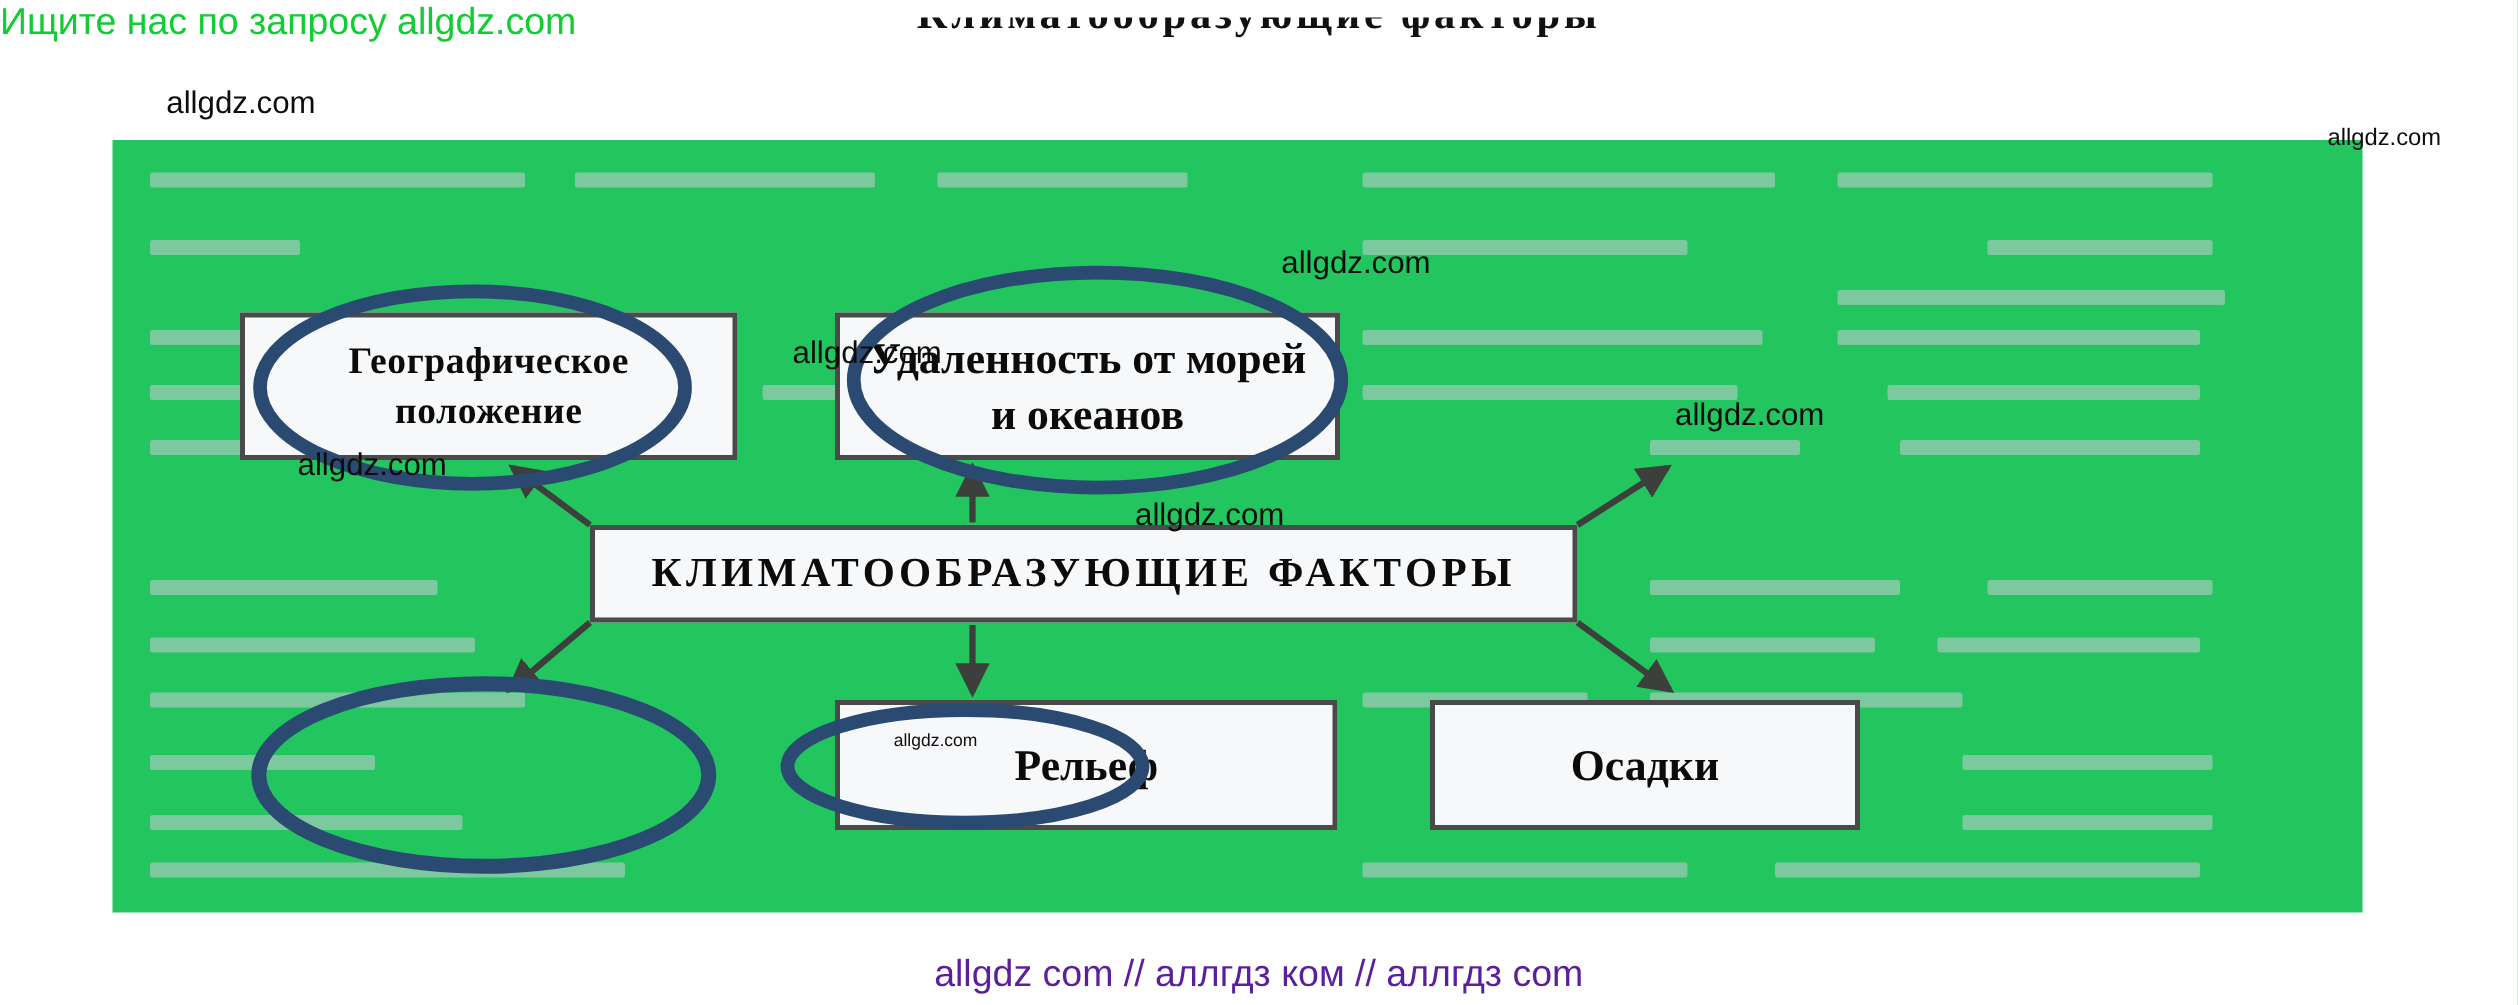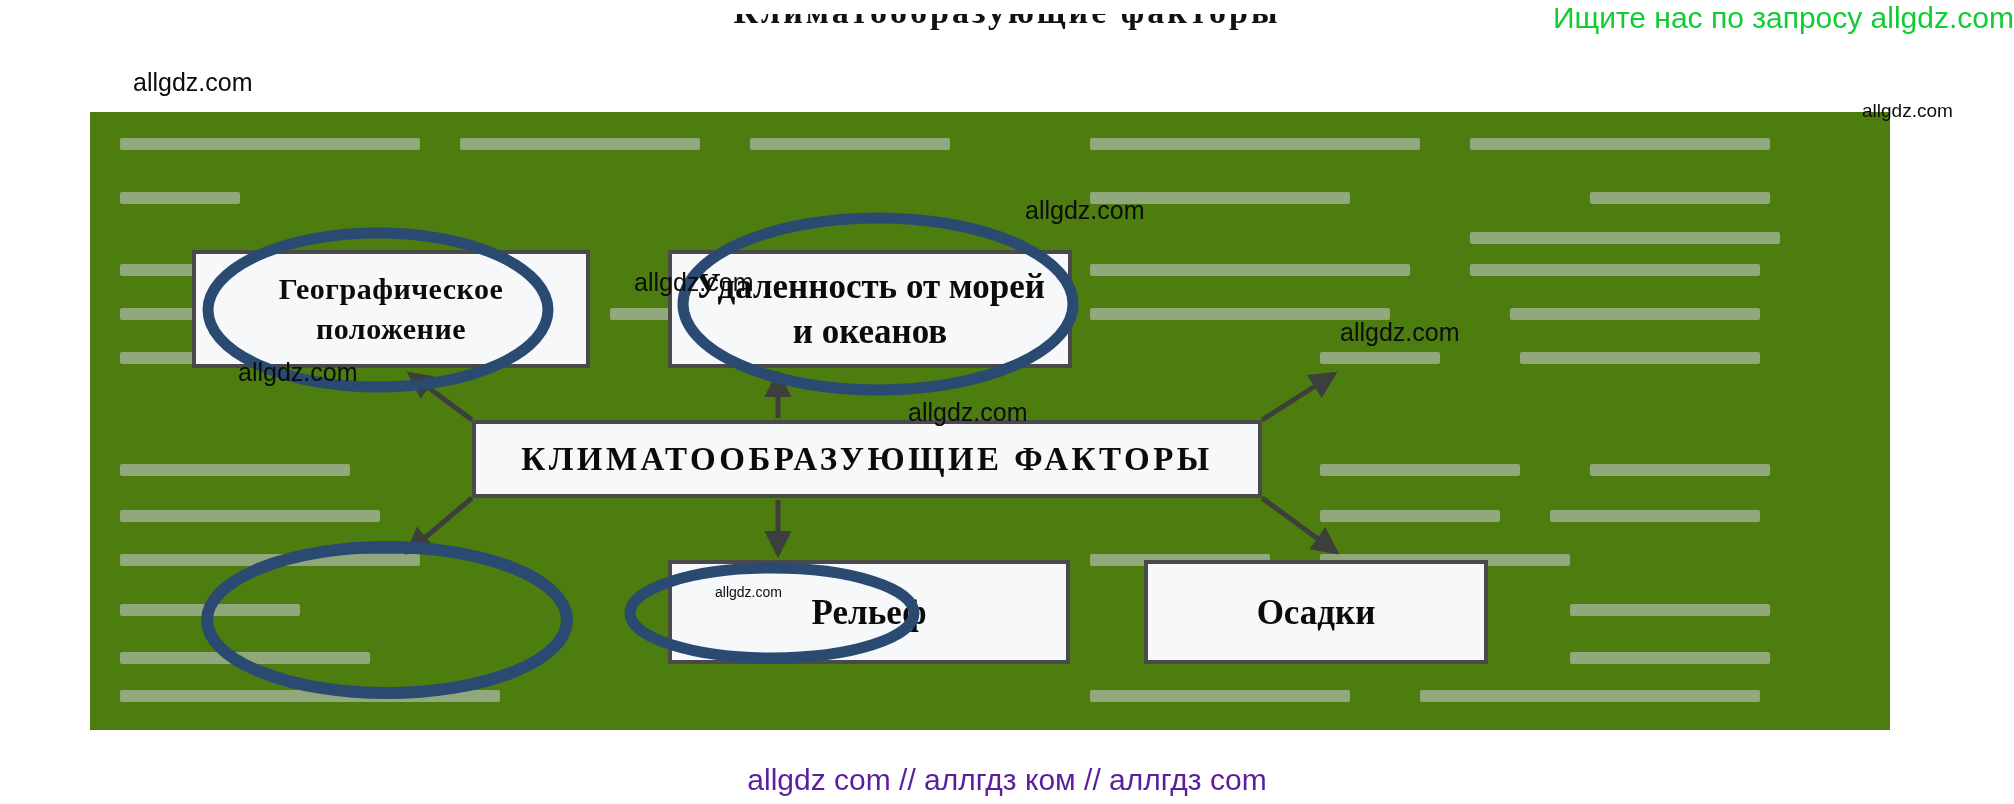--- a/index.html
+++ b/index.html
@@ -14,21 +14,21 @@
     overflow: hidden;
     font-family: "Liberation Sans", sans-serif;
   }
 
   
   #promo-banner {
     position: absolute;
     top: 0px;
     left: 0;
     width: 2014px;
-    text-align: right;
+    text-align: left;
     font-size: 30px;
     line-height: 36px;
     color: #11cc33;
     font-family: "Liberation Sans", sans-serif;
     white-space: nowrap;
     z-index: 40;
   }
 
   
   #clipped-title {
@@ -54,21 +54,21 @@
     letter-spacing: 3px;
   }
 
   
   #scan-area {
     position: absolute;
     left: 90px;
     top: 112px;
     width: 1800px;
     height: 618px;
-    background: #4d7c0f;
+    background: #22c55e;
     z-index: 10;
   }
   
   .ghost-line {
     position: absolute;
     background: #c9ccd6;
     opacity: .55;
     height: 12px;
     border-radius: 2px;
   }

